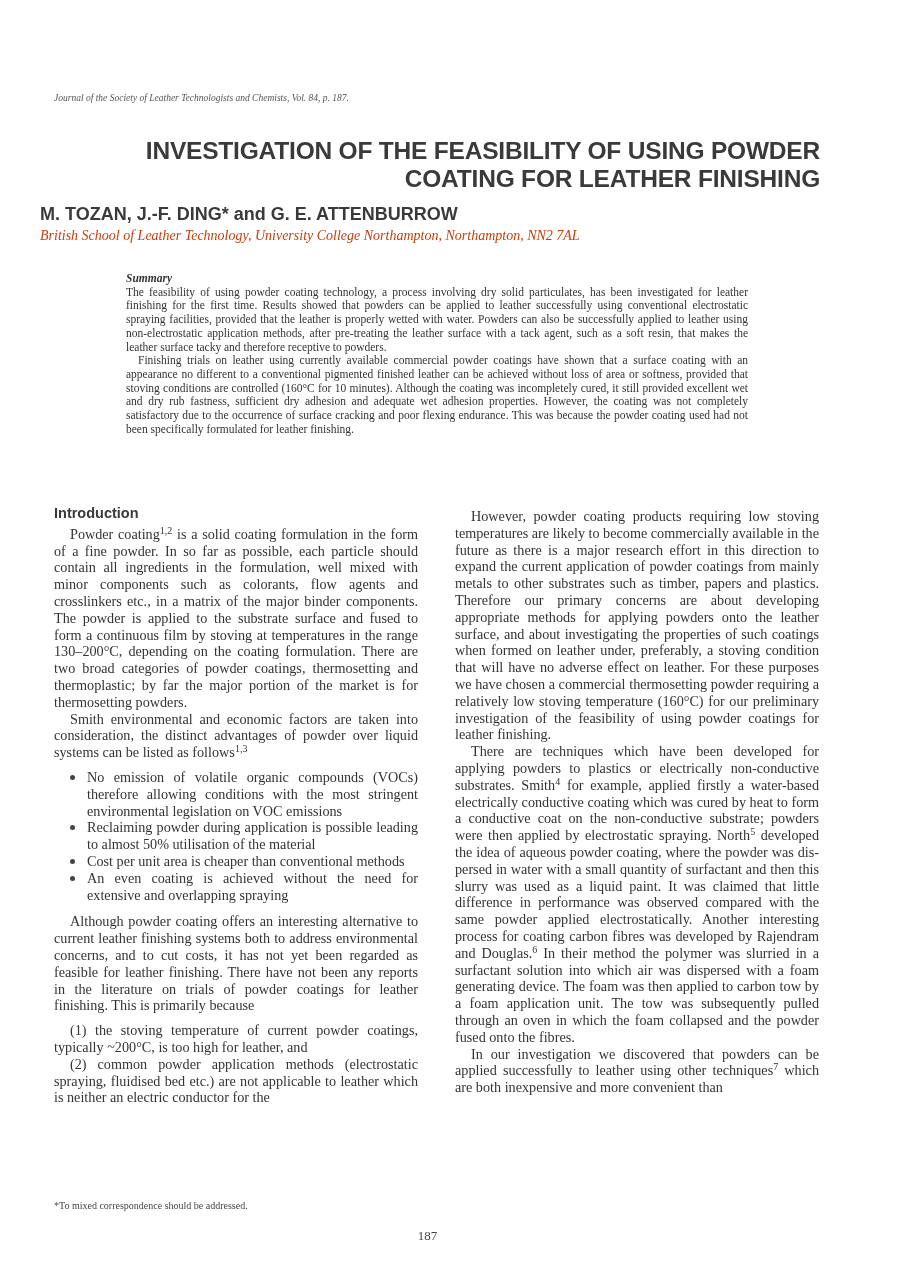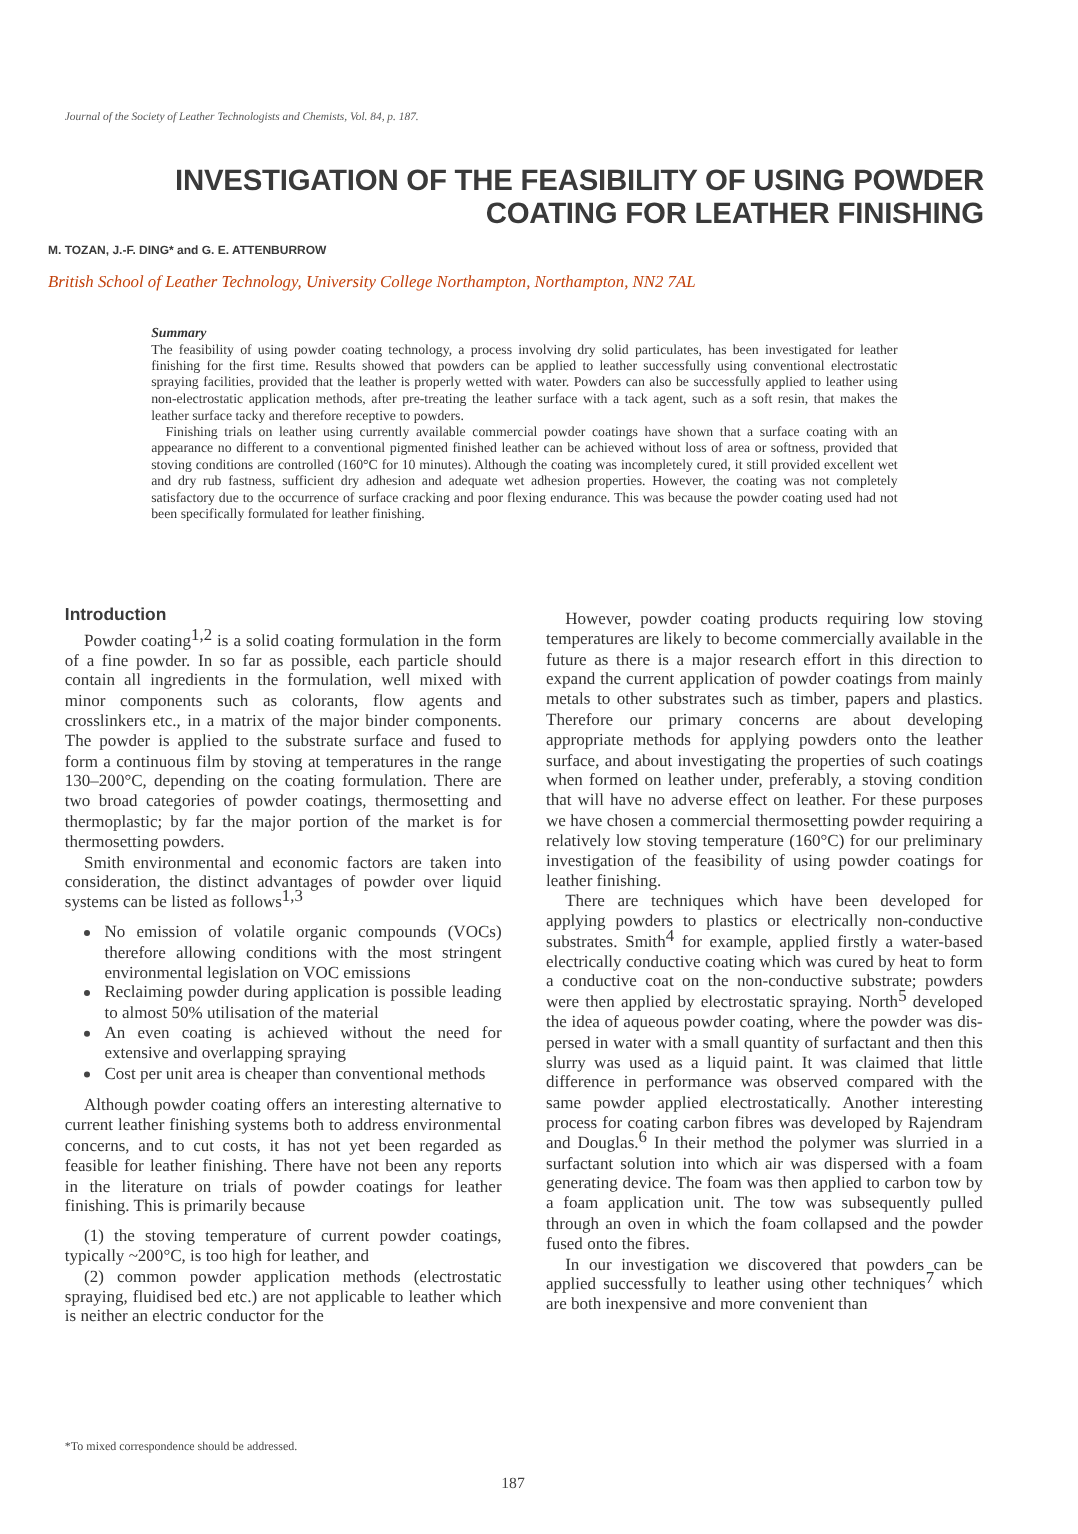--- a/index.html
+++ b/index.html
@@ -14,21 +14,21 @@
   }
   .title {
     position: absolute; left: 40px; top: 137px; width: 780px;
     font-family: "Liberation Sans", "DejaVu Sans", sans-serif;
     font-weight: bold; font-size: 24.5px; line-height: 28px;
     color: #3a3a3a; margin: 0; letter-spacing: -0.2px; text-align: right;
   }
   .authors {
     position: absolute; left: 40px; top: 204px;
     font-family: "Liberation Sans", "DejaVu Sans", sans-serif;
-    font-weight: bold; font-size: 10px; color: #3a3a3a;
+    font-weight: bold; font-size: 18px; color: #3a3a3a;
   }
   .affiliation {
     position: absolute; left: 40px; top: 228px;
     font-style: italic; font-size: 14px; color: #c2410c;
   }
   .summary {
     position: absolute; left: 126px; top: 272px; width: 622px;
     font-size: 11.5px; line-height: 13.7px; color: #333;
     text-align: justify;
   }
@@ -43,21 +43,21 @@
   }
   .col-left { left: 54px; }
   .col-right { left: 455px; top: 508px; }
   .col p { margin: 0; }
   .col p.indent { text-indent: 16px; }
   .section-heading {
     font-family: "Liberation Sans", "DejaVu Sans", sans-serif;
     font-weight: bold; font-size: 14.5px; margin: 0 0 4px 0; color: #3a3a3a;
     text-align: left;
   }
-  sup { font-size: 14px; line-height: 0; vertical-align: 5px; }
+  sup { font-size: 10px; line-height: 0; vertical-align: 5px; }
   ul.bullets { list-style: none; margin: 8px 0 10px 0; padding: 0 0 0 33px; }
   ul.bullets li { position: relative; margin: 0; }
   ul.bullets li .dot {
     position: absolute; left: -17px; top: 6px; width: 5px; height: 5px;
     border-radius: 50%; background: #444;
   }
   .gap { height: 8px; }
 
   .footnote {
     position: absolute; left: 54px; top: 1200px;
@@ -83,22 +83,22 @@
   <p class="indent">Finishing trials on leather using currently available commercial powder coatings have shown that a surface coating with an appearance no different to a conventional pigmented finished leather can be achieved without loss of area or softness, provided that stoving conditions are controlled (160°C for 10 minutes). Although the coating was incompletely cured, it still provided excellent wet and dry rub fastness, sufficient dry adhesion and adequate wet adhesion properties. However, the coating was not completely satisfactory due to the occurrence of surface cracking and poor flexing endurance. This was because the powder coating used had not been specifically formulated for leather finishing.</p>
 </div>
 
 <div class="col col-left">
   <h2 class="section-heading">Introduction</h2>
   <p class="indent"><span>Powder coating</span><sup>1,2</sup><span> is a solid coating formulation in the form of a fine powder. In so far as possible, each particle should contain all ingredients in the formulation, well mixed with minor components such as colorants, flow agents and crosslinkers etc., in a matrix of the major binder components. The powder is applied to the substrate surface and fused to form a continuous film by stoving at temperatures in the range 130–200°C, depending on the coating formulation. There are two broad categories of powder coatings, thermosetting and thermoplastic; by far the major portion of the market is for thermosetting powders.</span></p>
   <p class="indent"><span>Smith environmental and economic factors are taken into consideration, the distinct advantages of powder over liquid systems can be listed as follows</span><sup>1,3</sup></p>
   <ul class="bullets">
     <li><span class="dot"></span><span>No emission of volatile organic compounds (VOCs) therefore allowing conditions with the most strin­gent environmental legislation on VOC emissions</span></li>
     <li><span class="dot"></span><span>Reclaiming powder during application is possible leading to almost 50% utilisation of the material</span></li>
+    <li><span class="dot"></span><span>Cost per unit area is cheaper than conventional methods</span></li>
     <li><span class="dot"></span><span>An even coating is achieved without the need for extensive and overlapping spraying</span></li>
-    <li><span class="dot"></span><span>Cost per unit area is cheaper than conventional methods</span></li>
   </ul>
   <p class="indent">Although powder coating offers an interesting alterna­tive to current leather finishing systems both to address environmental concerns, and to cut costs, it has not yet been regarded as feasible for leather finishing. There have not been any reports in the literature on trials of powder coatings for leather finishing. This is primarily because</p>
   <div class="gap"></div>
   <p class="indent">(1) the stoving temperature of current powder coat­ings, typically ~200°C, is too high for leather, and</p>
   <p class="indent">(2) common powder application methods (electro­static spraying, fluidised bed etc.) are not applicable to leather which is neither an electric conductor for the</p>
 </div>
 
 <div class="col col-right">
   <p class="indent">However, powder coating products requiring low stoving temperatures are likely to become commercially available in the future as there is a major research effort in this direction to expand the current application of powder coatings from mainly metals to other substrates such as timber, papers and plastics. Therefore our primary concerns are about developing appropriate methods for applying powders onto the leather surface, and about investigating the properties of such coatings when formed on leather under, preferably, a stoving condition that will have no adverse effect on leather. For these purposes we have chosen a commercial thermosetting powder requiring a relatively low stoving temperature (160°C) for our preliminary investigation of the feasibility of using powder coatings for leather finishing.</p>
   <p class="indent"><span>There are techniques which have been developed for applying powders to plastics or electrically non-conduc­tive substrates. Smith</span><sup>4</sup><span> for example, applied firstly a water-based electrically conductive coating which was cured by heat to form a conductive coat on the non-conductive substrate; powders were then applied by electrostatic spraying. North</span><sup>5</sup><span> developed the idea of aqueous powder coating, where the powder was dis­persed in water with a small quantity of surfactant and then this slurry was used as a liquid paint. It was claimed that little difference in performance was observed compared with the same powder applied electrostatically. Another interesting process for coating carbon fibres was developed by Rajendram and Douglas.</span><sup>6</sup><span> In their method the polymer was slurried in a surfactant solution into which air was dispersed with a foam generating device. The foam was then applied to carbon tow by a foam application unit. The tow was subsequently pulled through an oven in which the foam collapsed and the powder fused onto the fibres.</span></p>

